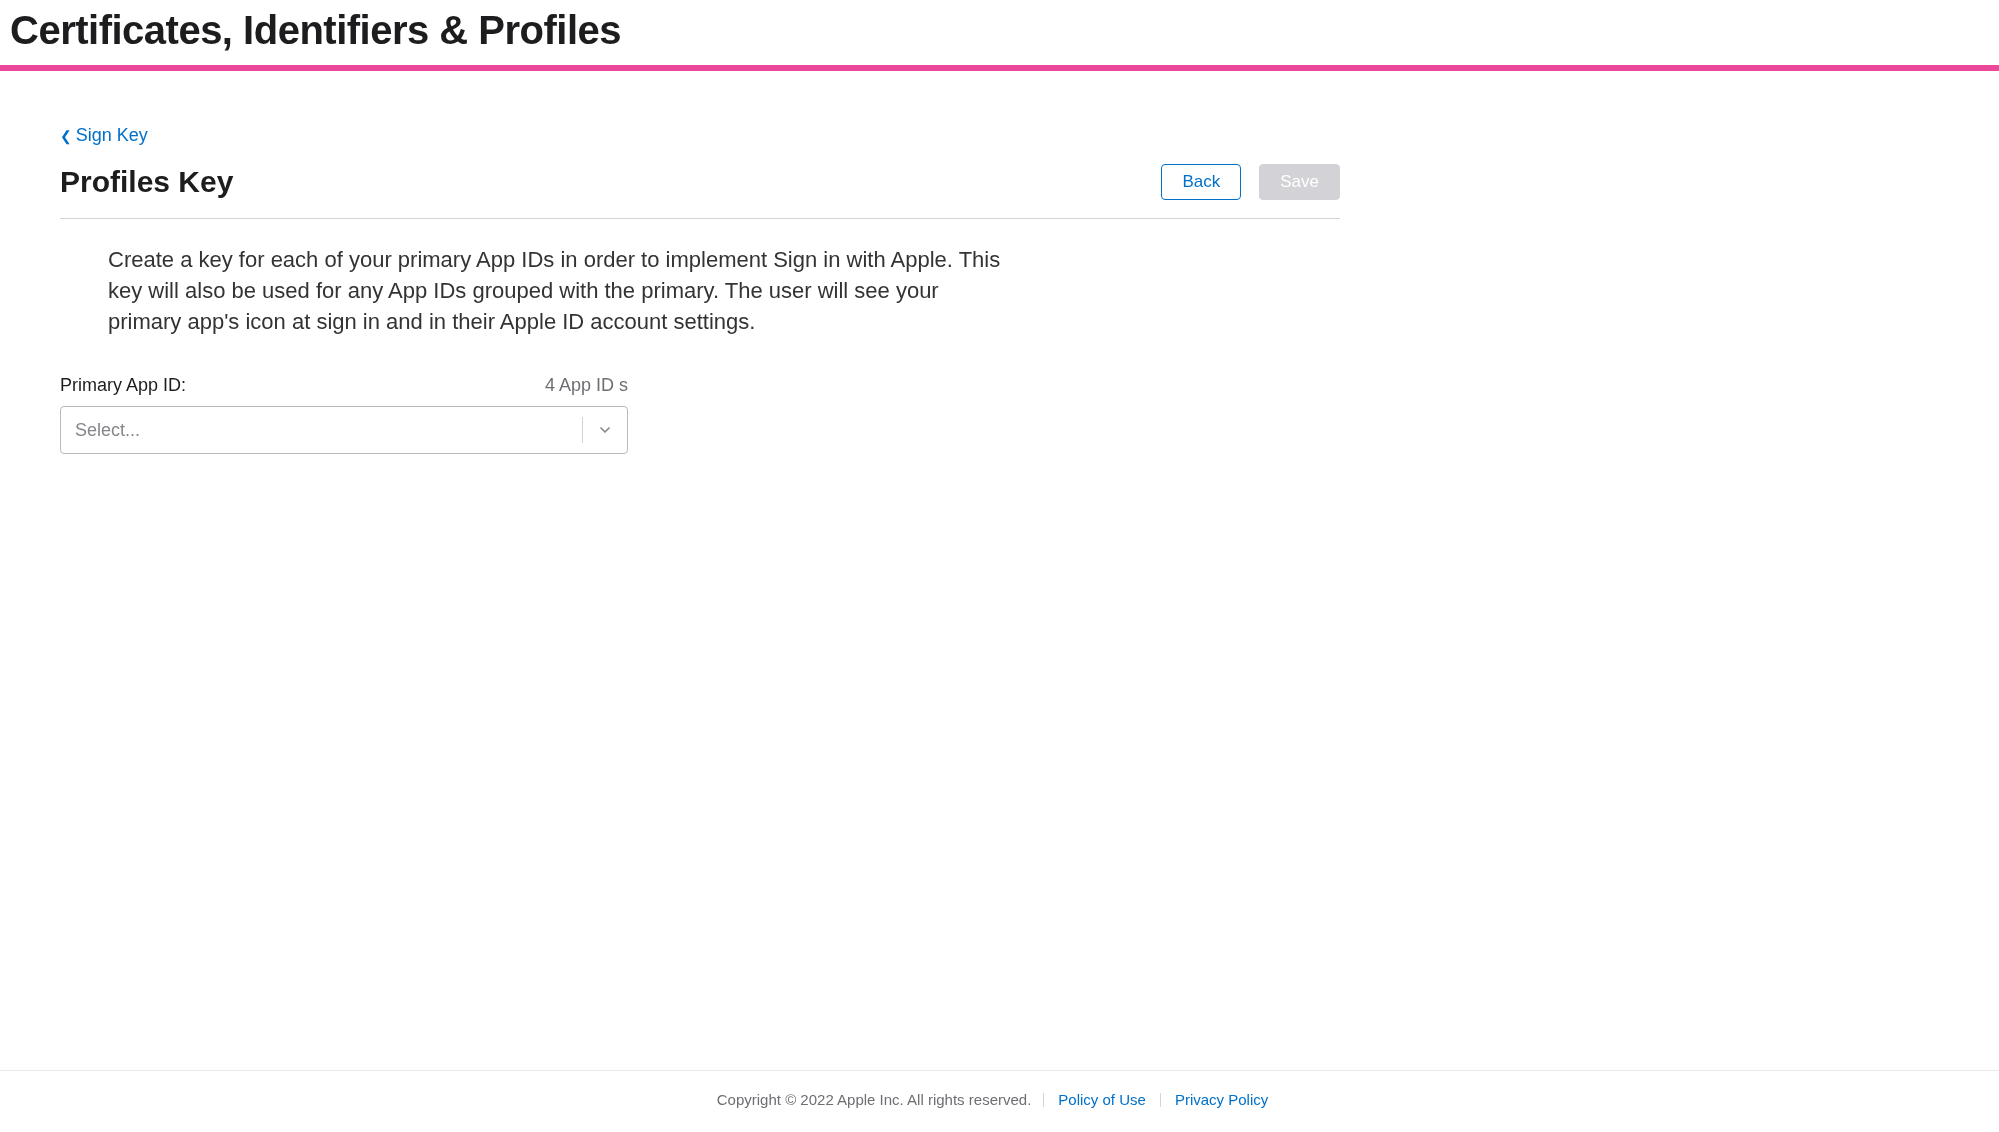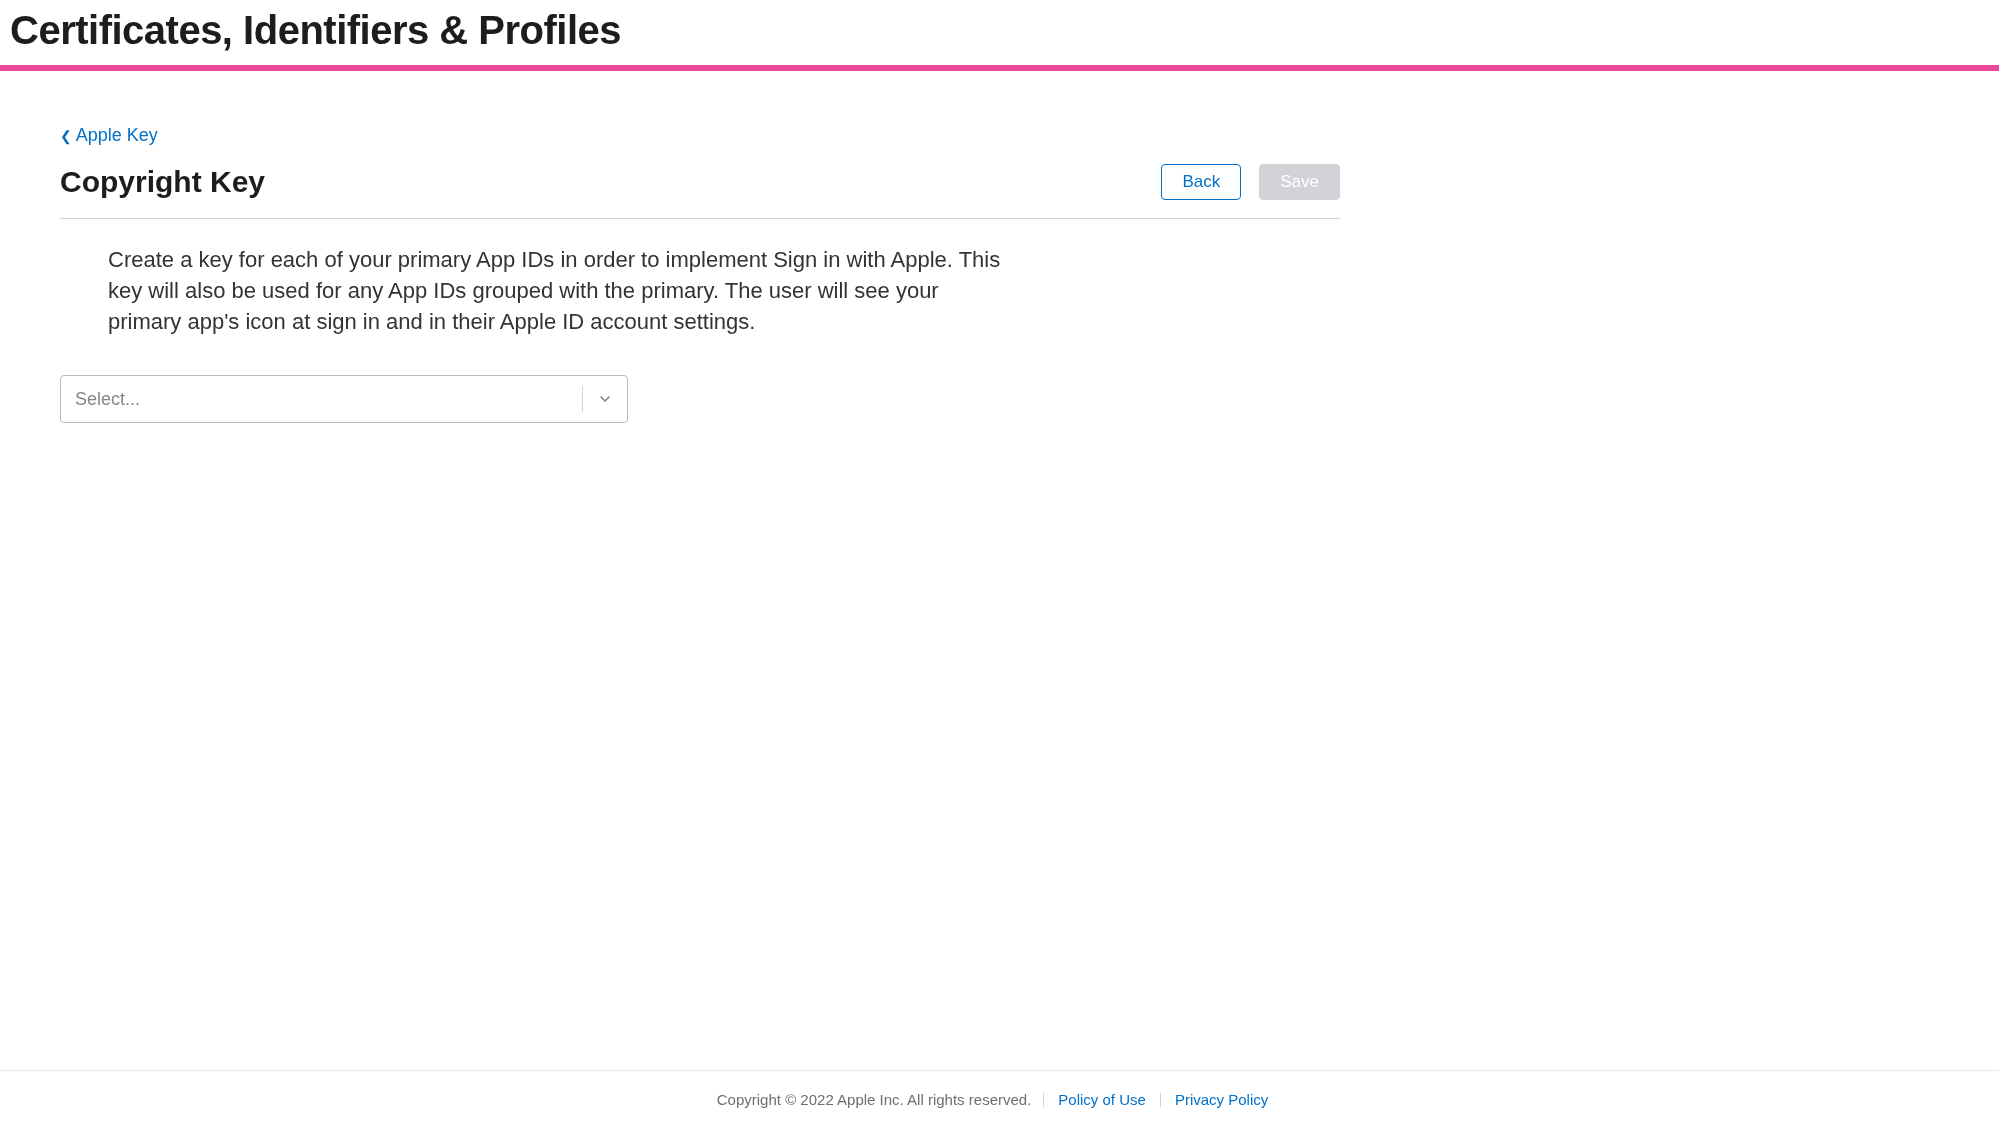--- a/index.html
+++ b/index.html
@@ -166,35 +166,39 @@
 
 <div class="page-header">
   <h1>Certificates, Identifiers &amp; Profiles</h1>
 </div>
 
 <div class="content-wrap">
 
   <div class="breadcrumb-nav">
     <a href="#" class="breadcrumb-link">
       <span class="chev">❮</span>
-      <span>Apple Key</span>
+      <span>Sign Key</span>
     </a>
   </div>
 
   <div class="section-header">
-    <h2 class="section-title">Copyright Key</h2>
+    <h2 class="section-title">Profiles Key</h2>
     <div class="section-actions">
       <button class="btn btn-outline">Back</button>
       <button class="btn btn-disabled">Save</button>
     </div>
   </div>
 
   <p class="description">Create a key for each of your primary App IDs in order to implement Sign in with Apple. This key will also be used for any App IDs grouped with the primary. The user will see your primary app's icon at sign in and in their Apple ID account settings.</p>
 
   <div class="form-section">
+    <div class="form-row-top">
+      <label class="form-label">Primary App ID:</label>
+      <span class="count-text">4 App ID s</span>
+    </div>
     <div class="select-wrap">
       <span class="select-placeholder">Select...</span>
       <span class="select-divider"></span>
       <span class="select-chevron">
         <svg width="16" height="16" viewBox="0 0 24 24" fill="none" stroke="currentColor" stroke-width="2.5" stroke-linecap="round" stroke-linejoin="round">
             <polyline points="6 9 12 15 18 9"></polyline>
           </svg>
       </span>
     </div>
   </div>

